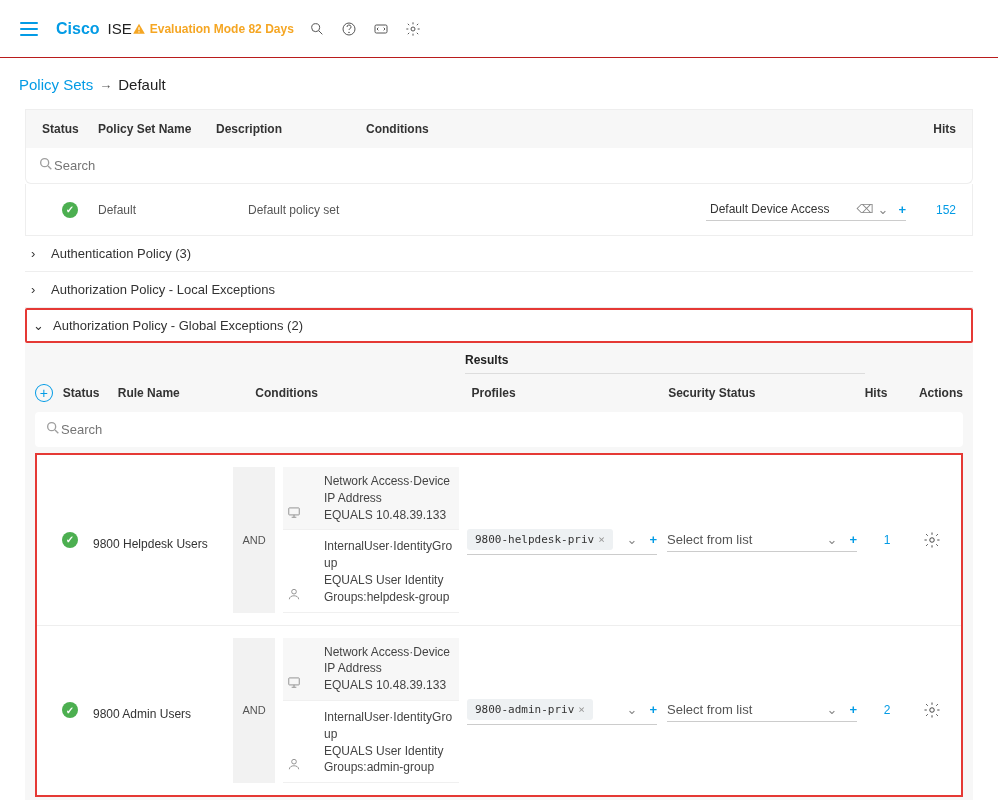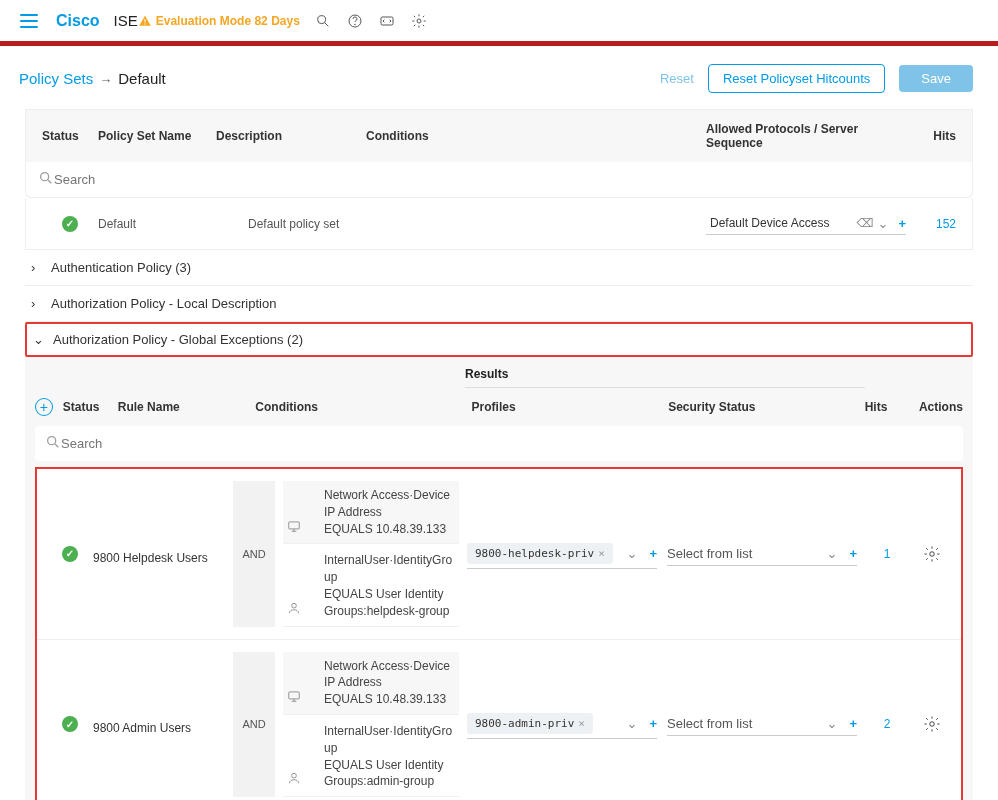--- a/index.html
+++ b/index.html
@@ -1,23 +1,23 @@
 <!DOCTYPE html>
 <html><head>
 <meta charset="utf-8">
 <style>
   * { box-sizing: border-box; margin: 0; padding: 0; }
   body { font-family: -apple-system, BlinkMacSystemFont, "Segoe UI", Arial, sans-serif; font-size: 13px; color: #212121; background: #fff; }
   
   
-  .topbar { display: flex; align-items: center; height: 46px; border-bottom: 5px solid #b91c1c; padding: 0 20px 0 20px; }
+  .topbar { display: flex; align-items: center; height: 58px; border-bottom: 1px solid #b91c1c; padding: 0 20px 0 20px; }
   .hamburger { width: 18px; height: 14px; display:flex; flex-direction:column; justify-content:space-between; margin-right: 18px; cursor:pointer; }
   .hamburger span { display:block; height:2px; background:#039be5; border-radius:1px; }
   .brand { color:#039be5; font-weight:700; font-size:16px; margin-right:4px; }
-  .brand-sub { color:#212121; font-size:15px; margin-left:10px; }
+  .brand-sub { color:#212121; font-size:15px; margin-left:4px; }
   .top-center { flex:1; text-align:center; color:#555; font-size:14px; }
   .top-right { display:flex; align-items:center; gap:14px; }
   .eval-mode { color:#f5a623; font-size:12px; font-weight:600; display:flex; align-items:center; gap:4px; }
   .icon-btn { width:18px; height:18px; display:flex; align-items:center; justify-content:center; color:#666; cursor:pointer; }
   .icon-btn svg { width:16px; height:16px; stroke:#555; fill:none; stroke-width:1.5; }
   
   
   .subhead { display:flex; align-items:center; padding: 18px 25px 10px 19px; }
   .crumb-link { color:#039be5; font-size:15px; }
   .crumb-arrow { margin:0 6px; color:#555; }
@@ -148,35 +148,29 @@
           <path d="M12 2v3M12 19v3M4.2 4.2l2.1 2.1M17.7 17.7l2.1 2.1M2 12h3M19 12h3M4.2 19.8l2.1-2.1M17.7 6.3l2.1-2.1"></path>
         </svg>
       </span>
   </div>
 </div>
 
 <div class="subhead">
   <span class="crumb-link">Policy Sets</span>
   <span class="crumb-arrow">→</span>
   <span class="crumb-cur">Default</span>
-  <div class="subhead-actions">
-    <span class="link-btn">Reset</span>
-    <button class="btn-outline">Reset Policyset Hitcounts</button>
-    <button class="btn-primary">Save</button>
-  </div>
 </div>
 
 <div class="content">
 
   <div class="ps-header">
     <div class="col col-status">Status</div>
     <div class="col col-name">Policy Set Name</div>
     <div class="col col-desc">Description</div>
     <div class="col col-cond">Conditions</div>
-    <div class="col col-proto">Allowed Protocols / Server Sequence</div>
     <div class="col col-hits">Hits</div>
   </div>
   <div class="search-row">
     <span class="magnify"><svg viewBox="0 0 24 24">
           <circle cx="10" cy="10" r="6"></circle>
           <line x1="15" y1="15" x2="20" y2="20"></line>
         </svg></span>
     <input placeholder="Search" style="">
   </div>
   <div class="ps-row">
@@ -194,21 +188,21 @@
     </div>
     <div class="col-hits" style="color:#039be5;font-size:12px;margin-left:10px;">152</div>
   </div>
 
   <div class="accordion">
     <span class="chev">›</span>
     <span>Authentication Policy (3)</span>
   </div>
   <div class="accordion">
     <span class="chev">›</span>
-    <span>Authorization Policy - Local Description</span>
+    <span>Authorization Policy - Local Exceptions</span>
   </div>
   <div class="accordion boxed">
     <span class="chev">⌄</span>
     <span>Authorization Policy - Global Exceptions (2)</span>
   </div>
 
   <div class="rules-panel">
     <div class="rules-head-top">
       <div class="spacer-left"></div>
       <div class="results-label">Results</div>

